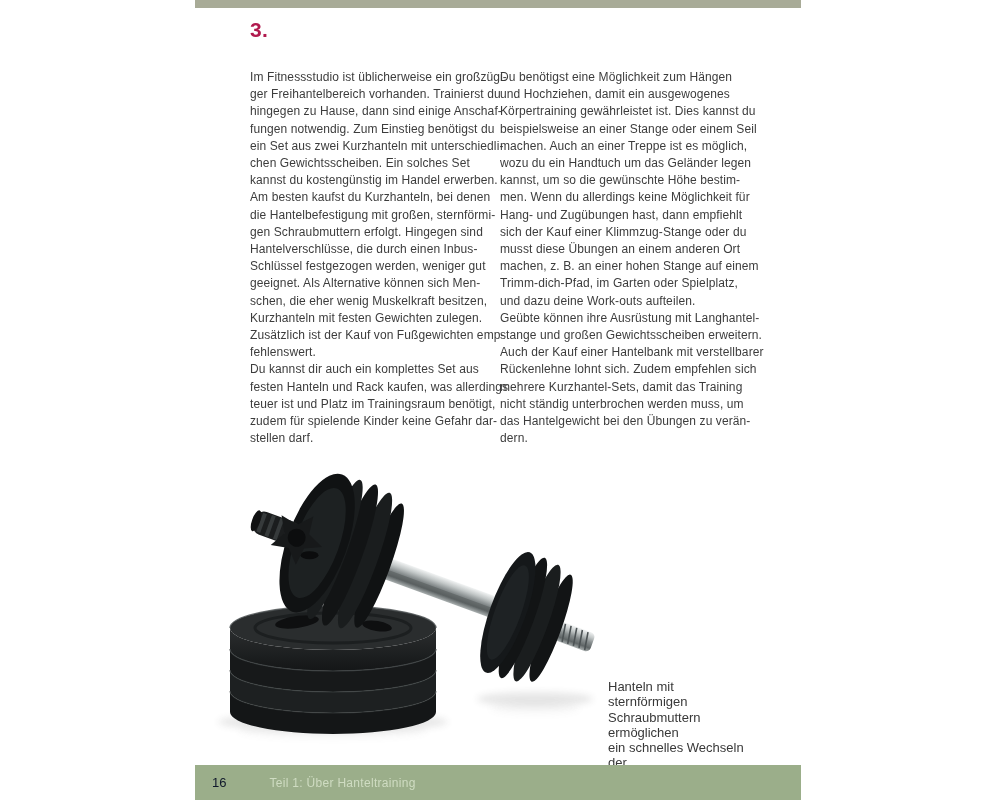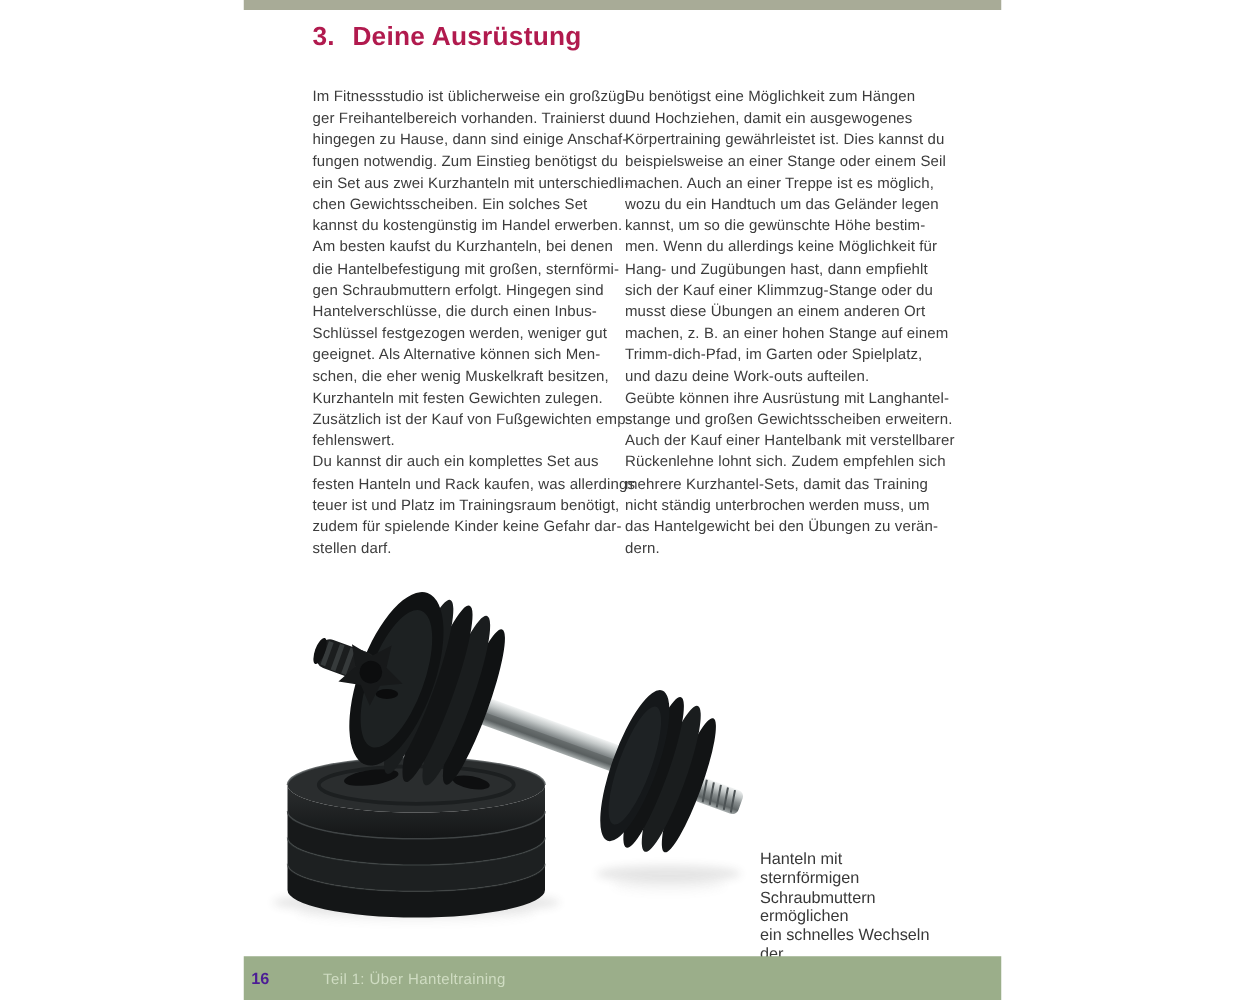--- a/index.html
+++ b/index.html
@@ -16,33 +16,32 @@
   .col-left{left:250px;}
   .col-right{left:500px;}
 
   .figure{position:absolute;left:205px;top:470px;width:410px;height:300px;}
 
   .caption{position:absolute;left:608px;top:679px;width:140px;font-size:13px;
            line-height:15.3px;color:#383838;white-space:pre-line;}
 
   .footer-bar{position:absolute;left:195px;top:765px;width:606px;height:35px;
               background:#9bae8a;display:flex;align-items:center;}
-  .footer-page-num{margin-left:6px;font-size:13px;font-weight:bold;color:#4c1d95;}
+  .footer-page-num{margin-left:17px;font-size:13px;font-weight:normal;color:#0f172a;}
   .footer-title{margin-left:43px;font-size:12px;color:#cfdcc2;letter-spacing:.3px;text-align:center;}
 </style>
 </head>
 <body>
 
 <div id="page">
 
   <div class="top-bar"></div>
 
   <h1 class="heading" style="margin:0;">
     <span>3.</span>
-    <span>Deine Ausrüstung</span>
   </h1>
 
   <div class="col col-left">Im Fitnessstudio ist üblicherweise ein großzügi-
 ger Freihantelbereich vorhanden. Trainierst du
 hingegen zu Hause, dann sind einige Anschaf-
 fungen notwendig. Zum Einstieg benötigst du
 ein Set aus zwei Kurzhanteln mit unterschiedli-
 chen Gewichtsscheiben. Ein solches Set
 kannst du kostengünstig im Handel erwerben.
 Am besten kaufst du Kurzhanteln, bei denen

